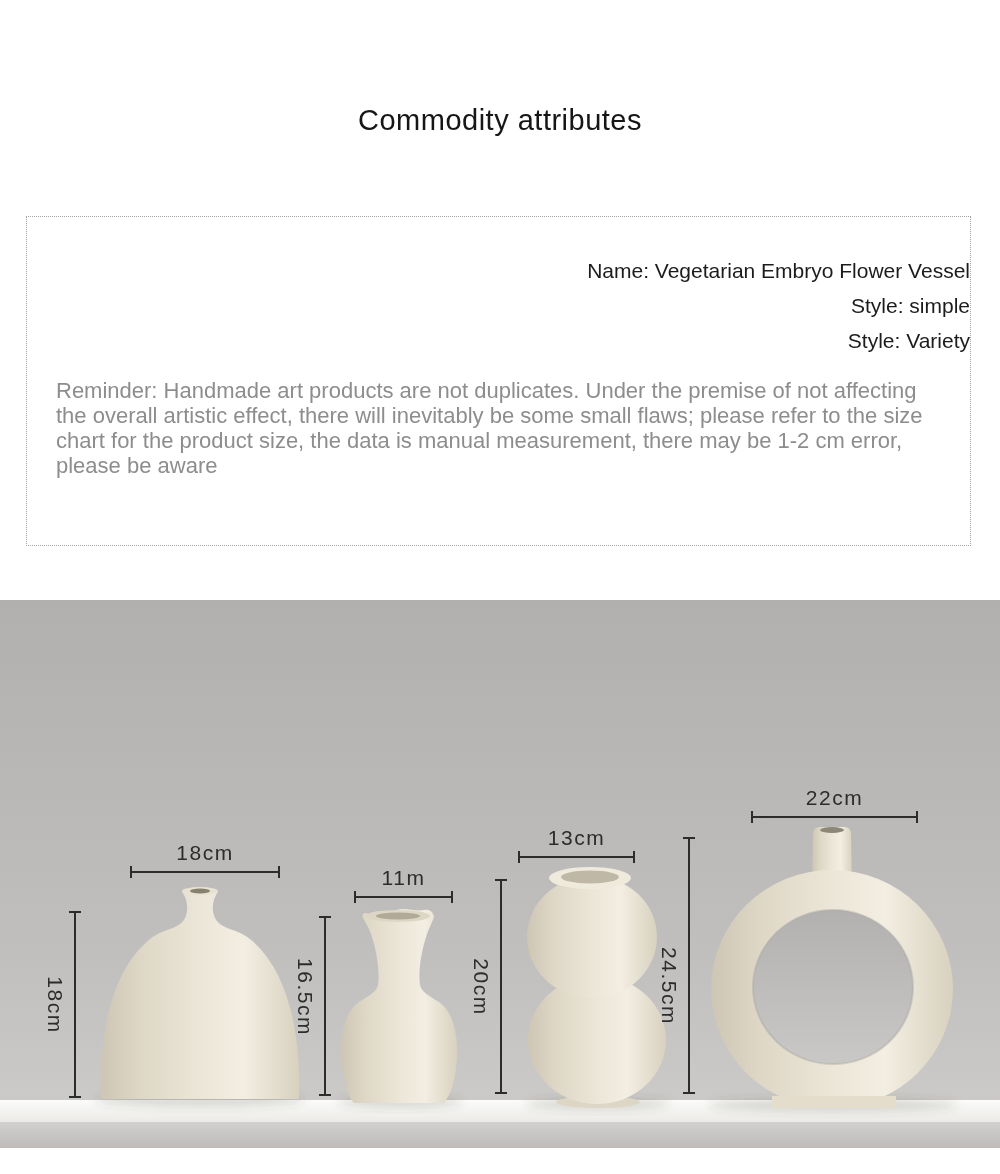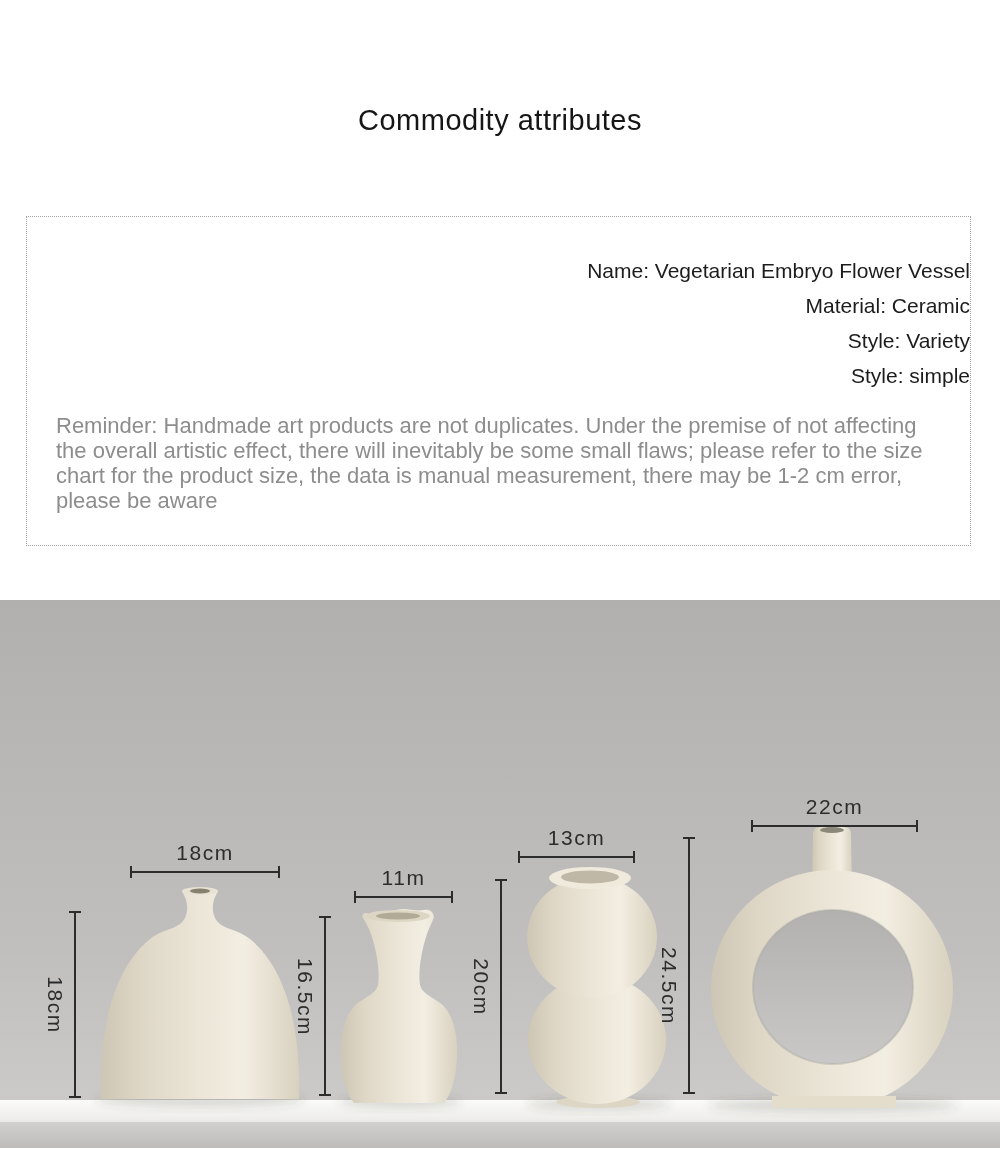--- a/index.html
+++ b/index.html
@@ -39,23 +39,22 @@
 </head>
 <body>
 
 <div class="page">
 
   <div class="title">Commodity attributes</div>
 
   <div class="attr-box">
     <div class="attr-lines">
       <div class="attr-line">Name: Vegetarian Embryo Flower Vessel</div>
-      <div class="attr-line">Material: Ceramic</div>
+      <div class="attr-line">Style: simple</div>
       <div class="attr-line">Style: Variety</div>
-      <div class="attr-line">Style: simple</div>
     </div>
     <p class="reminder">Reminder: Handmade art products are not duplicates. Under the premise of not affecting the overall artistic effect, there will inevitably be some small flaws; please refer to the size chart for the product size, the data is manual measurement, there may be 1-2 cm error, please be aware</p>
   </div>
 
   <div class="photo">
 
     <svg width="1000" height="548" viewBox="0 0 1000 548">
       <defs>
         <linearGradient id="bg" x1="0" y1="0" x2="0" y2="1">
           <stop offset="0" stop-color="#b1b0af"></stop>
@@ -148,21 +147,21 @@
       <span class="dim-label" style="top:45%">16.5cm</span>
     </div>
 
     <div class="dim dim-h" style="left:519px;top:256px;width:115px">
       <span class="dim-label">13cm</span>
     </div>
     <div class="dim dim-v" style="left:500px;top:280px;height:213px">
       <span class="dim-label">20cm</span>
     </div>
 
-    <div class="dim dim-h" style="left:752px;top:225px;width:165px">
+    <div class="dim dim-h" style="left:752px;top:216px;width:165px">
       <span class="dim-label">22cm</span>
     </div>
     <div class="dim dim-v" style="left:688px;top:238px;height:255px">
       <span class="dim-label" style="top:58%">24.5cm</span>
     </div>
 
   </div>
 </div>
 
 </body></html>

